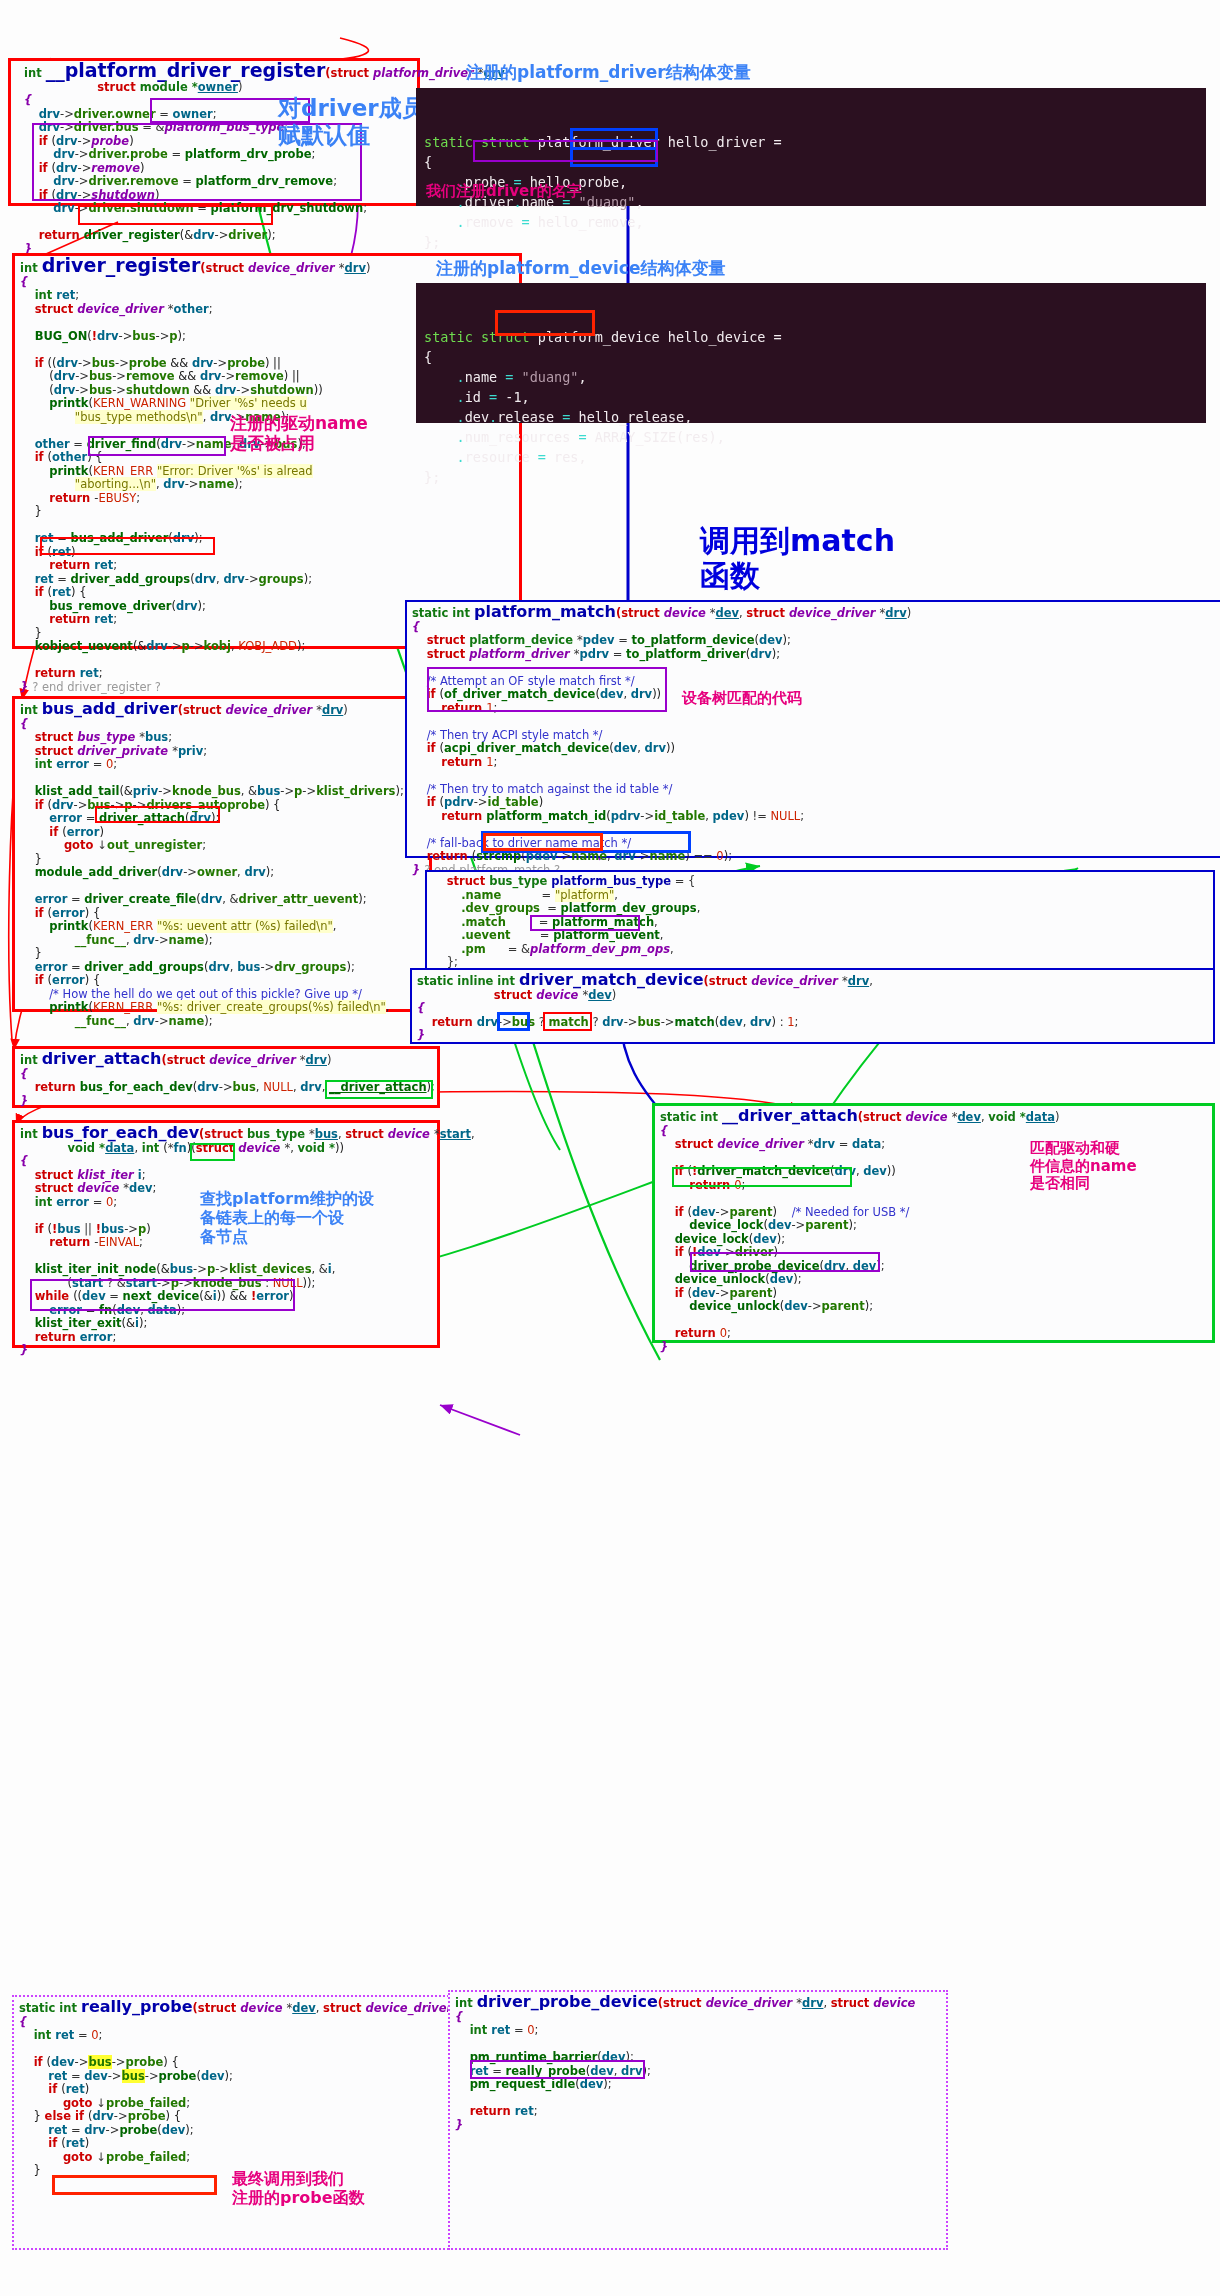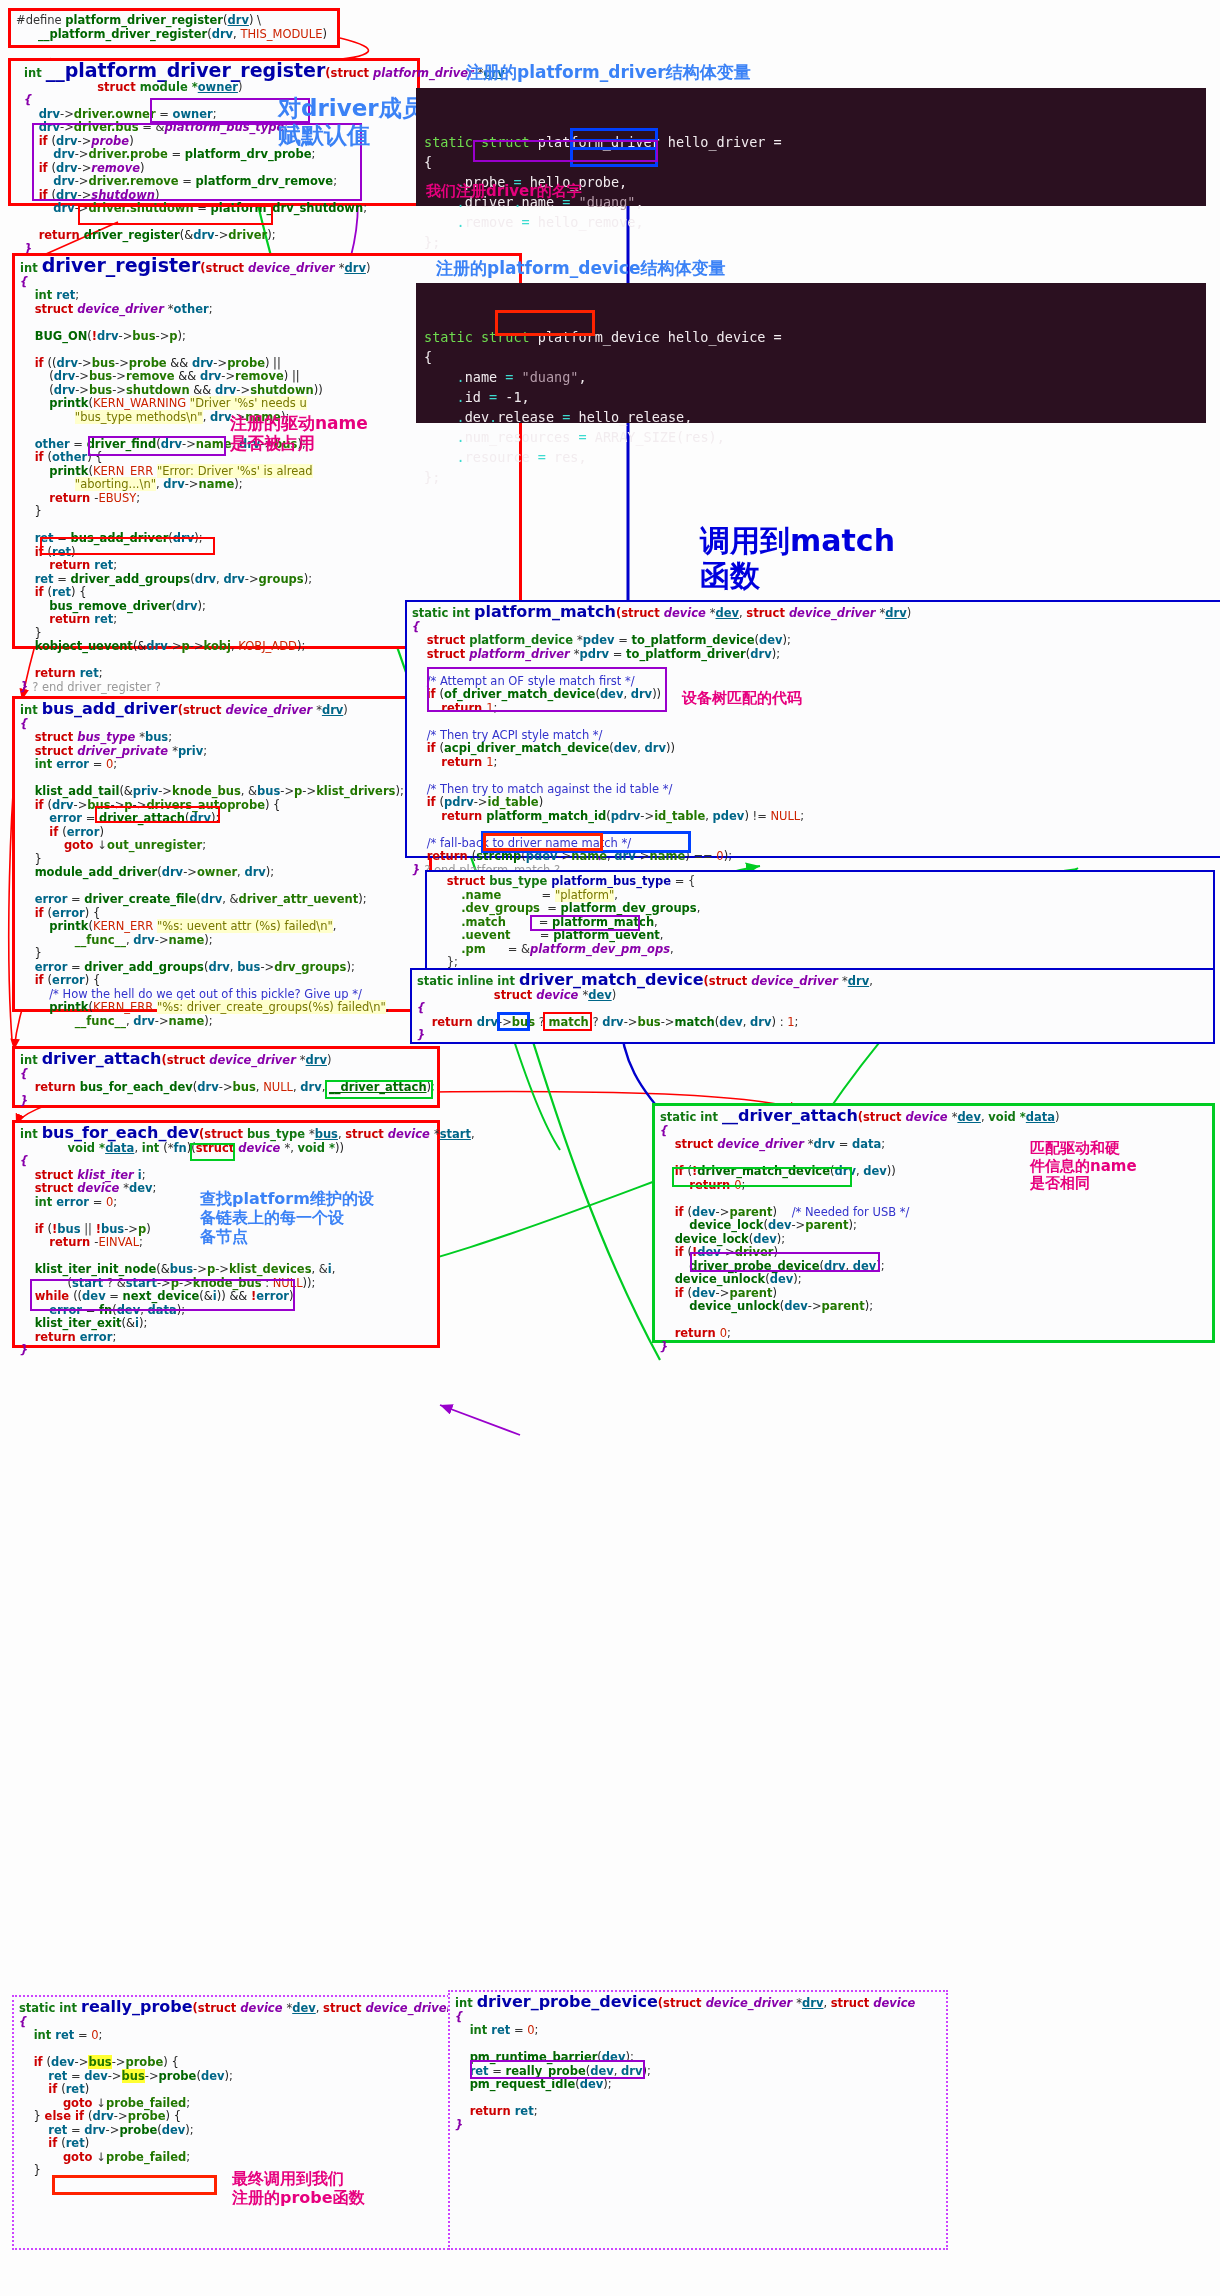--- a/index.html
+++ b/index.html
@@ -107,24 +107,20 @@
 
     <path d="M628,175 L628,830" stroke="#0000cc" fill="none" stroke-width="3" marker-end="url(#ab)"></path>
 
     <path d="M519,335 L519,845" stroke="#ff0000" fill="none" stroke-width="3"></path>
 
     <path d="M620,1010 C620,1060 640,1090 676,1128" stroke="#0000cc" fill="none" stroke-width="2.4" marker-end="url(#ab)"></path>
 
     <path d="M22,700 C8,800 6,960 12,1040" stroke="#ff0000" fill="none" stroke-width="1.6"></path>
   </svg>
 
-  <div class="box b-red3" style="left:8px;top:8px;width:332px;height:40px;">
-    <div class="code"><span class="pl">#define </span><span class="fn">platform_driver_register</span>(<span class="var und">drv</span>) \
-      <span class="fn">__platform_driver_register</span>(<span class="var">drv</span>, <span class="num">THIS_MODULE</span>)</div>
-  </div>
 
   <div class="box b-red3" style="left:8px;top:58px;width:412px;height:148px;padding-left:8px;">
     <div class="code"><span class="gr">int </span><span class="fnb hdr">__platform_driver_register</span><span class="kw">(struct </span><span class="ty">platform_driver </span><span class="pl">*</span><span class="var und">drv</span><span class="pl">,</span>
                     <span class="kw">struct </span><span class="gr">module *</span><span class="var und">owner</span><span class="pl">)</span>
 <span class="ty">{</span>
     <span class="var">drv</span><span class="pl">-&gt;</span><span class="id">driver.owner</span> <span class="pl">= </span><span class="var">owner</span><span class="pl">;</span>
     <span class="var">drv</span><span class="pl">-&gt;</span><span class="id">driver.bus</span> <span class="pl">= &amp;</span><span class="ty">platform_bus_type</span><span class="pl">;</span>
     <span class="kw">if </span>(<span class="var">drv</span><span class="pl">-&gt;</span><span class="ty">probe</span>)
         <span class="var">drv</span><span class="pl">-&gt;</span><span class="id">driver.probe</span> <span class="pl">= </span><span class="fn">platform_drv_probe</span><span class="pl">;</span>
     <span class="kw">if </span>(<span class="var">drv</span><span class="pl">-&gt;</span><span class="ty">remove</span>)

